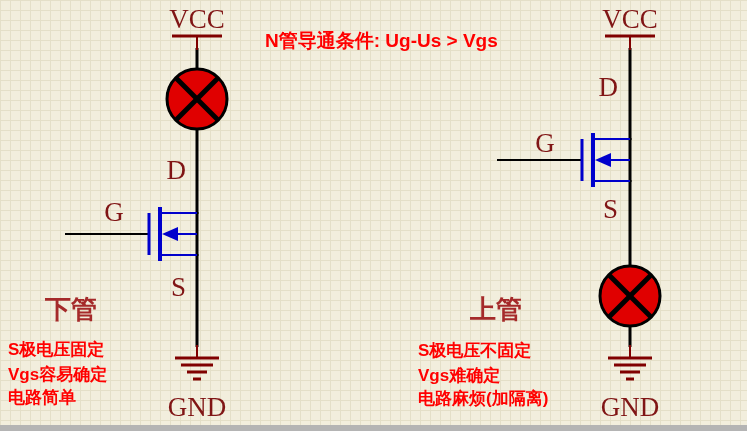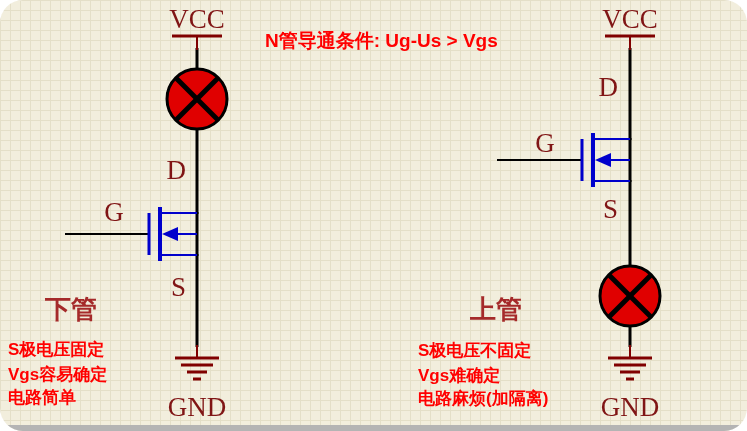--- a/index.html
+++ b/index.html
@@ -6,21 +6,20 @@
   .canvas{
     position:relative;
     width:747px;height:431px;
     background-color:#F2EEDD;
     background-image:
       linear-gradient(to right, #E4DFC8 1px, transparent 1px),
       linear-gradient(to bottom, #E4DFC8 1px, transparent 1px);
     background-size:10px 10px;
     overflow:hidden;
     font-family:"Liberation Sans", sans-serif;
-    border-radius:23px;
   }
   svg.schematic{position:absolute;left:0;top:0;}
   text.lbl{
     font-family:"Liberation Serif","DejaVu Serif",serif;
     font-size:27px;
   }
   text.heading{
     font-family:"Liberation Sans","DejaVu Sans",sans-serif;
     font-weight:bold;
     font-size:26px;

